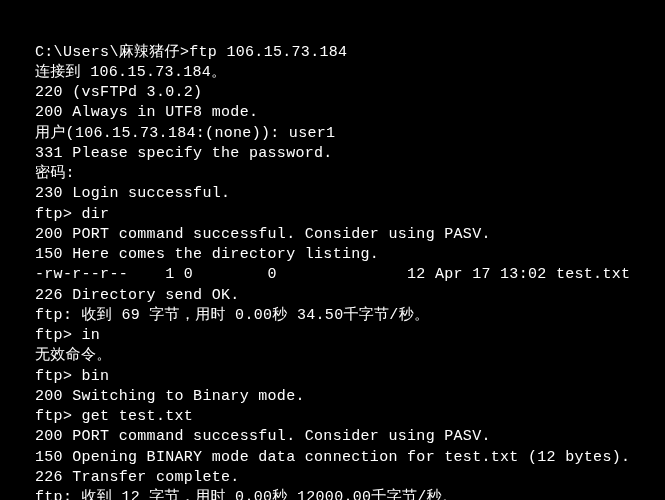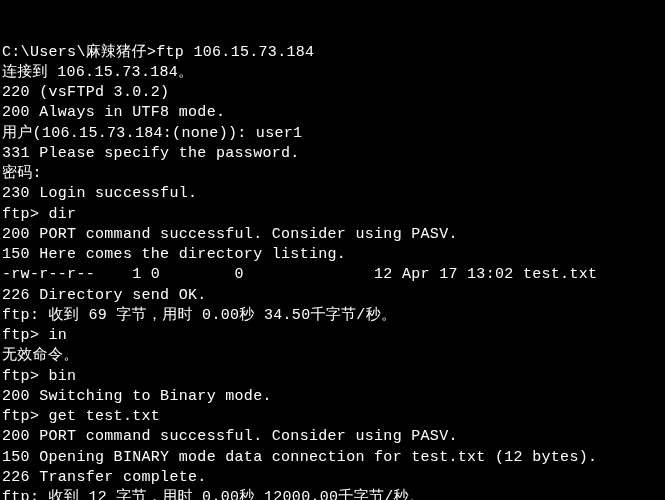--- a/index.html
+++ b/index.html
@@ -9,19 +9,19 @@
       font-family: "NSimSun", "SimSun", "Consolas", "Courier New", monospace;
       font-size: 15px;
       line-height: 1.35;
       padding: 2px 0 0 2px;
       white-space: pre;
       width: 665px;
       height: 500px;
       overflow: hidden;
       letter-spacing: 0.3px;
     }
-    .line { display: block; }
+    .line { display: block; margin-left: 33px; }
   </style>
 </head>
 <body>
 
 <div id="terminal"><div class="line">C:\Users\麻辣猪仔&gt;ftp 106.15.73.184</div><div class="line">连接到 106.15.73.184。</div><div class="line">220 (vsFTPd 3.0.2)</div><div class="line">200 Always in UTF8 mode.</div><div class="line">用户(106.15.73.184:(none)): user1</div><div class="line">331 Please specify the password.</div><div class="line">密码:</div><div class="line">230 Login successful.</div><div class="line">ftp&gt; dir</div><div class="line">200 PORT command successful. Consider using PASV.</div><div class="line">150 Here comes the directory listing.</div><div class="line">-rw-r--r--    1 0        0              12 Apr 17 13:02 test.txt</div><div class="line">226 Directory send OK.</div><div class="line">ftp: 收到 69 字节，用时 0.00秒 34.50千字节/秒。</div><div class="line">ftp&gt; in</div><div class="line">无效命令。</div><div class="line">ftp&gt; bin</div><div class="line">200 Switching to Binary mode.</div><div class="line">ftp&gt; get test.txt</div><div class="line">200 PORT command successful. Consider using PASV.</div><div class="line">150 Opening BINARY mode data connection for test.txt (12 bytes).</div><div class="line">226 Transfer complete.</div><div class="line">ftp: 收到 12 字节，用时 0.00秒 12000.00千字节/秒。</div></div>
 
 
 </body></html>

